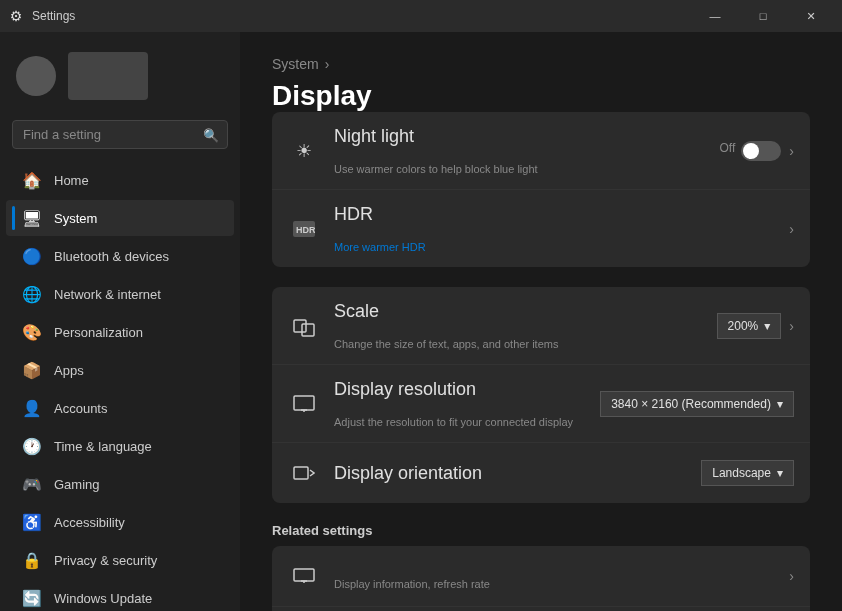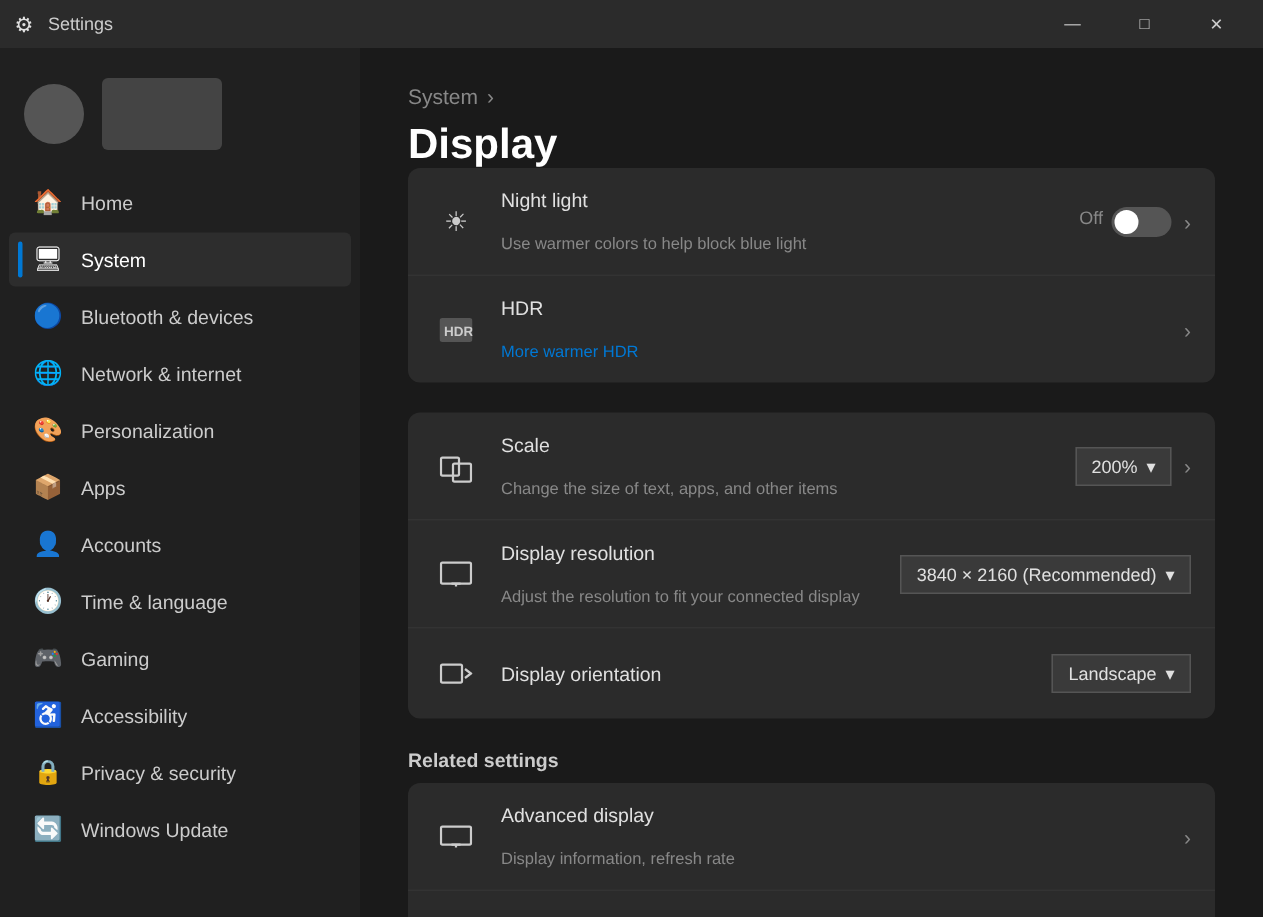--- a/index.html
+++ b/index.html
@@ -201,21 +201,21 @@
       display: flex;
       align-items: center;
       justify-content: center;
       font-size: 18px;
       margin-right: 14px;
       flex-shrink: 0;
       color: #ccc;
     }
     .row-text { flex: 1; }
     .row-title {
-      font-size: 13px;
+      font-size: 18px;
       font-weight: 500;
       color: #e0e0e0;
     }
     .row-subtitle {
       font-size: 11px;
       color: #888;
       margin-top: 16px;
     }
     .row-control {
       display: flex;
@@ -285,20 +285,24 @@
   </div>
 </div>
 
 <div class="app-body">
 
   <div class="sidebar">
     <div class="sidebar-profile">
       <div class="avatar"></div>
       <div class="profile-pic"></div>
     </div>
+    <div class="search-box">
+      <input class="search-input" type="text" placeholder="Find a setting" style="">
+      <span class="search-icon-wrap">🔍</span>
+    </div>
 
     <div class="nav-item">
       <span class="nav-icon">🏠</span>
       <span>Home</span>
     </div>
     <div class="nav-item active">
       <span class="nav-icon">🖥</span>
       <span>System</span>
     </div>
     <div class="nav-item">
@@ -447,21 +451,20 @@
       <div class="related-settings-card settings-card">
         <div class="settings-row">
           <div class="row-icon">
             <svg width="22" height="16" viewBox="0 0 22 16" fill="none">
               <rect x="1" y="1" width="20" height="12" rx="1" stroke="#ccc" stroke-width="1.5" fill="none"></rect>
               <line x1="8" y1="13" x2="14" y2="13" stroke="#ccc" stroke-width="1.5"></line>
               <line x1="11" y1="13" x2="11" y2="15" stroke="#ccc" stroke-width="1.5"></line>
             </svg>
           </div>
           <div class="row-text">
-            <div class="row-title">Advanced display</div>
             <div class="row-subtitle">Display information, refresh rate</div>
           </div>
           <div class="row-control">
             <span class="chevron-right">›</span>
           </div>
         </div>
         <div class="settings-row">
           <div class="row-icon">
             <svg width="22" height="16" viewBox="0 0 22 16" fill="none">
               <rect x="1" y="2" width="20" height="12" rx="1" stroke="#ccc" stroke-width="1.5" fill="none"></rect>

